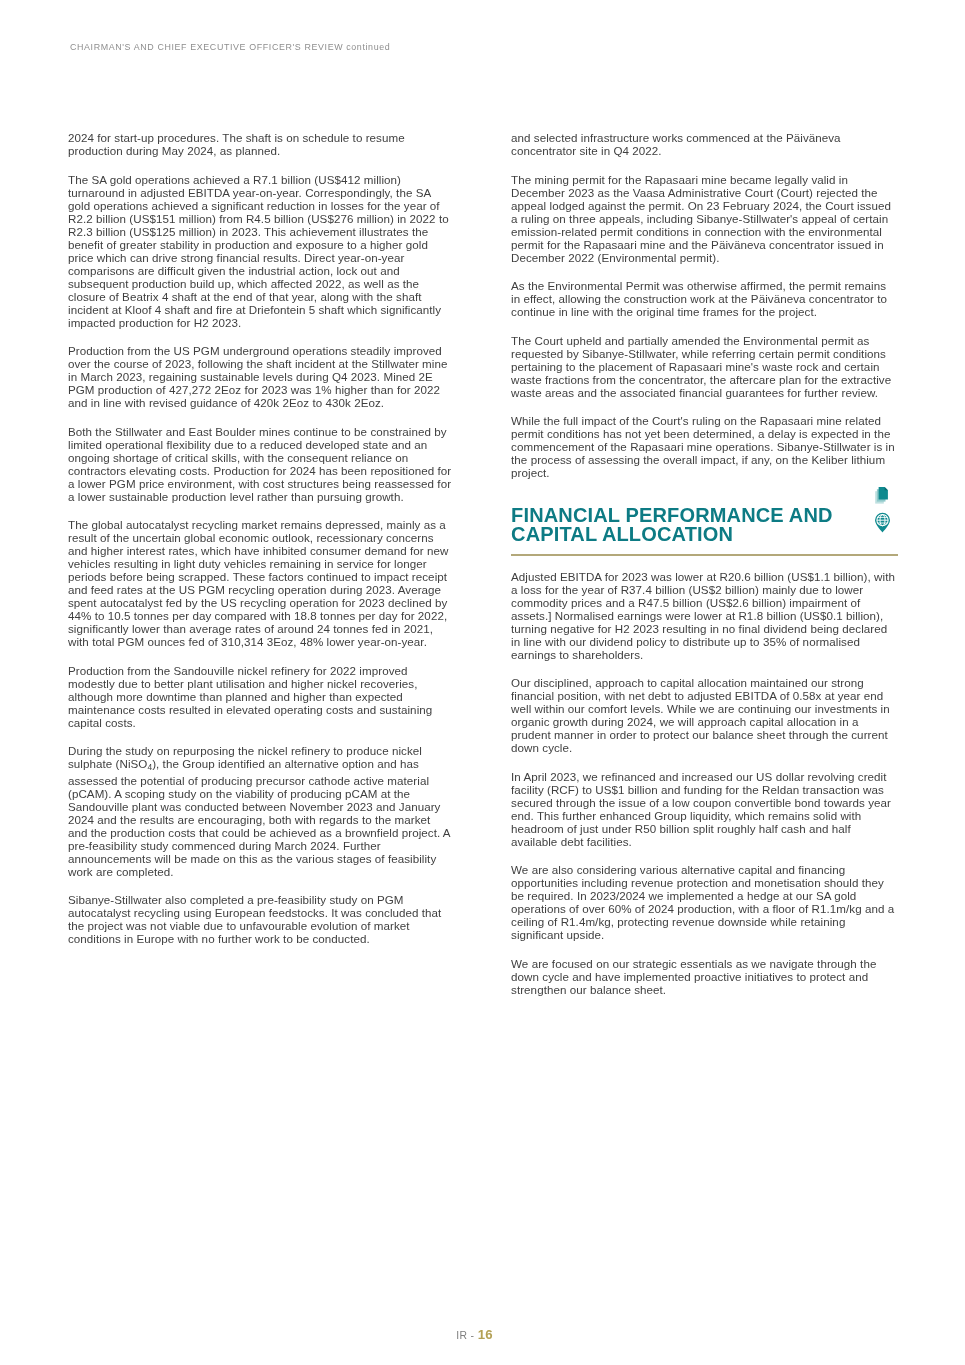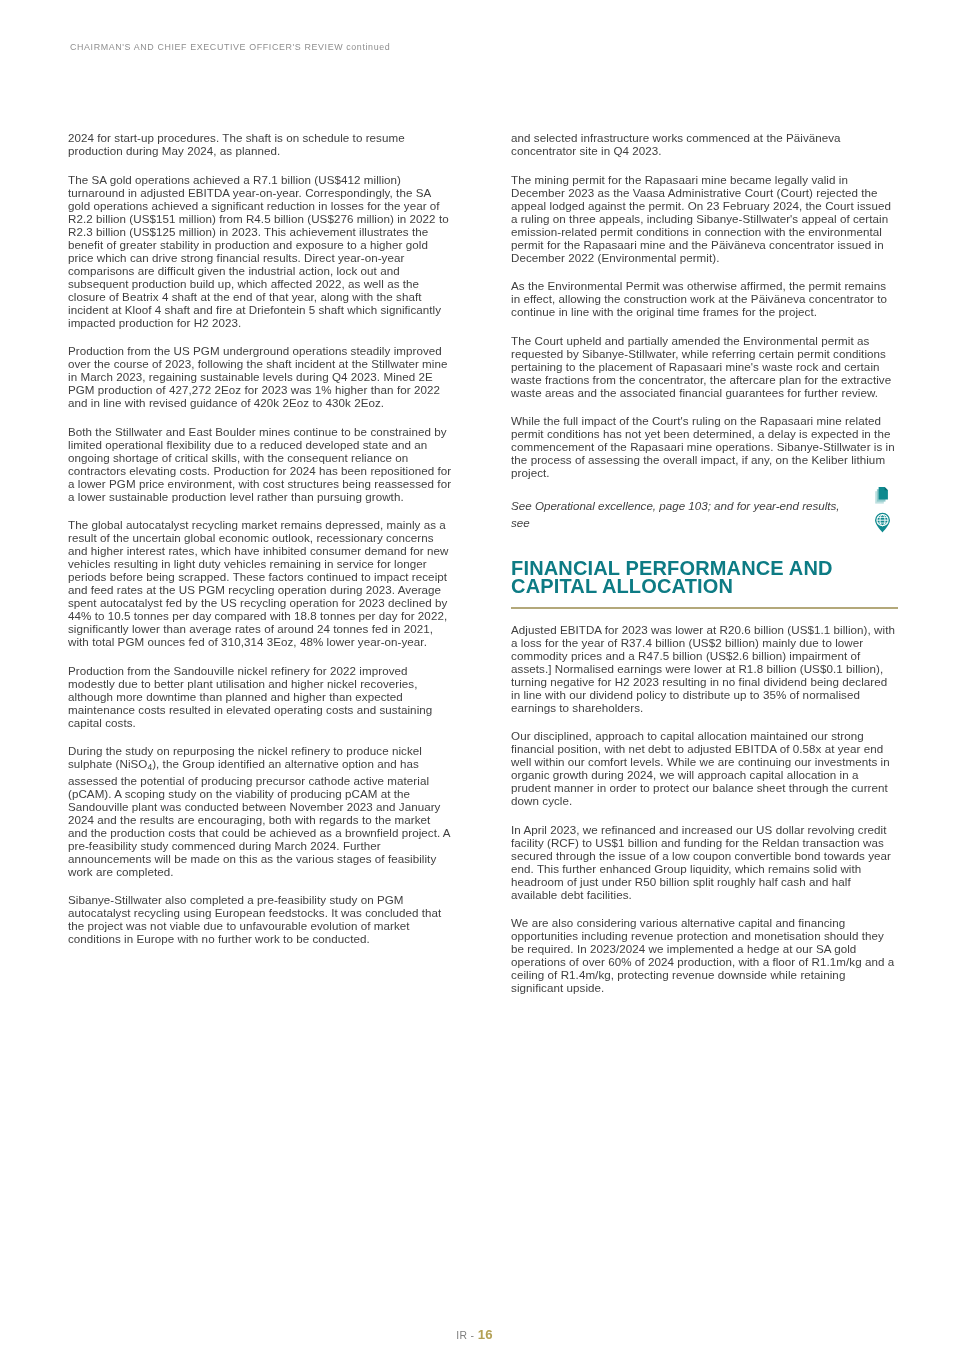--- a/index.html
+++ b/index.html
@@ -139,28 +139,27 @@
       <p class="body-text">The global autocatalyst recycling market remains depressed, mainly as a result of the uncertain global economic outlook, recessionary concerns and higher interest rates, which have inhibited consumer demand for new vehicles resulting in light duty vehicles remaining in service for longer periods before being scrapped. These factors continued to impact receipt and feed rates at the US PGM recycling operation during 2023. Average spent autocatalyst fed by the US recycling operation for 2023 declined by 44% to 10.5 tonnes per day compared with 18.8 tonnes per day for 2022, significantly lower than average rates of around 24 tonnes fed in 2021, with total PGM ounces fed of 310,314 3Eoz, 48% lower year-on-year.</p>
       <p class="body-text">Production from the Sandouville nickel refinery for 2022 improved modestly due to better plant utilisation and higher nickel recoveries, although more downtime than planned and higher than expected maintenance costs resulted in elevated operating costs and sustaining capital costs.</p>
 
       <p class="body-text"><span>During the study on repurposing the nickel refinery to produce nickel sulphate (NiSO</span><sub>4</sub><span>), the Group identified an alternative option and has assessed the potential of producing precursor cathode active material (pCAM). A scoping study on the viability of producing pCAM at the Sandouville plant was conducted between November 2023 and January 2024 and the results are encouraging, both with regards to the market and the production costs that could be achieved as a brownfield project. A pre-feasibility study commenced during March 2024. Further announcements will be made on this as the various stages of feasibility work are completed.</span></p>
 
       <p class="body-text">Sibanye-Stillwater also completed a pre-feasibility study on PGM autocatalyst recycling using European feedstocks. It was concluded that the project was not viable due to unfavourable evolution of market conditions in Europe with no further work to be conducted.</p>
     </div>
 
     <div class="col col-right">
 
-      <p class="body-text">and selected infrastructure works commenced at the Päiväneva concentrator site in Q4 2023.</p>
+      <p class="body-text">and selected infrastructure works commenced at the Päiväneva concentrator site in Q4 2022.</p>
       <p class="body-text">The mining permit for the Rapasaari mine became legally valid in December 2023 as the Vaasa Administrative Court (Court) rejected the appeal lodged against the permit. On 23 February 2024, the Court issued a ruling on three appeals, including Sibanye-Stillwater's appeal of certain emission-related permit conditions in connection with the environmental permit for the Rapasaari mine and the Päiväneva concentrator issued in December 2022 (Environmental permit).</p>
       <p class="body-text">As the Environmental Permit was otherwise affirmed, the permit remains in effect, allowing the construction work at the Päiväneva concentrator to continue in line with the original time frames for the project.</p>
       <p class="body-text">The Court upheld and partially amended the Environmental permit as requested by Sibanye-Stillwater, while referring certain permit conditions pertaining to the placement of Rapasaari mine's waste rock and certain waste fractions from the concentrator, the aftercare plan for the extractive waste areas and the associated financial guarantees for further review.</p>
       <p class="body-text">While the full impact of the Court's ruling on the Rapasaari mine related permit conditions has not yet been determined, a delay is expected in the commencement of the Rapasaari mine operations. Sibanye-Stillwater is in the process of assessing the overall impact, if any, on the Keliber lithium project.</p>
 
       <div class="xref-block">
-        <p class="xref">See Operational excellence, page 103; and for year-end results, see</p>
 
         <div class="xref-icons">
           <span>
             <svg width="17" height="19" viewBox="0 0 17 19" aria-hidden="true">
               <path d="M1.2 5.2 h8.6 v12.4 h-8.6 z" fill="#bfe0e0"></path>
               <path d="M2.9 3.2 h8.6 v12.4 h-8.6 z" fill="#8fc9ca"></path>
               <path d="M4.6 0.9 h6.0 l3.3 3.3 v9.2 h-9.3 z" fill="#0f8a8f"></path>
               <path d="M10.6 0.9 l3.3 3.3 h-3.3 z" fill="#0a6a70"></path>
             </svg>
           </span>
@@ -177,20 +176,21 @@
         </div>
       </div>
 
       <h2 class="section-head">FINANCIAL PERFORMANCE AND CAPITAL ALLOCATION</h2>
       <div class="rule"></div>
 
       <p class="body-text">Adjusted EBITDA for 2023 was lower at R20.6 billion (US$1.1 billion), with a loss for the year of R37.4 billion (US$2 billion) mainly due to lower commodity prices and a R47.5 billion (US$2.6 billion) impairment of assets.] Normalised earnings were lower at R1.8 billion (US$0.1 billion), turning negative for H2 2023 resulting in no final dividend being declared in line with our dividend policy to distribute up to 35% of normalised earnings to shareholders.</p>
       <p class="body-text">Our disciplined, approach to capital allocation maintained our strong financial position, with net debt to adjusted EBITDA of 0.58x at year end well within our comfort levels. While we are continuing our investments in organic growth during 2024, we will approach capital allocation in a prudent manner in order to protect our balance sheet through the current down cycle.</p>
       <p class="body-text">In April 2023, we refinanced and increased our US dollar revolving credit facility (RCF) to US$1 billion and funding for the Reldan transaction was secured through the issue of a low coupon convertible bond towards year end. This further enhanced Group liquidity, which remains solid with headroom of just under R50 billion split roughly half cash and half available debt facilities.</p>
       <p class="body-text">We are also considering various alternative capital and financing opportunities including revenue protection and monetisation should they be required. In 2023/2024 we implemented a hedge at our SA gold operations of over 60% of 2024 production, with a floor of R1.1m/kg and a ceiling of R1.4m/kg, protecting revenue downside while retaining significant upside.</p>
+      <p class="body-text">We are focused on our strategic essentials as we navigate through the down cycle and have implemented proactive initiatives to protect and strengthen our balance sheet.</p>
     </div>
   </div>
 
   <div class="footer">
     <span class="f-prefix">IR -</span>
     <span class="f-num">16</span>
   </div>
 
 </div>
 

